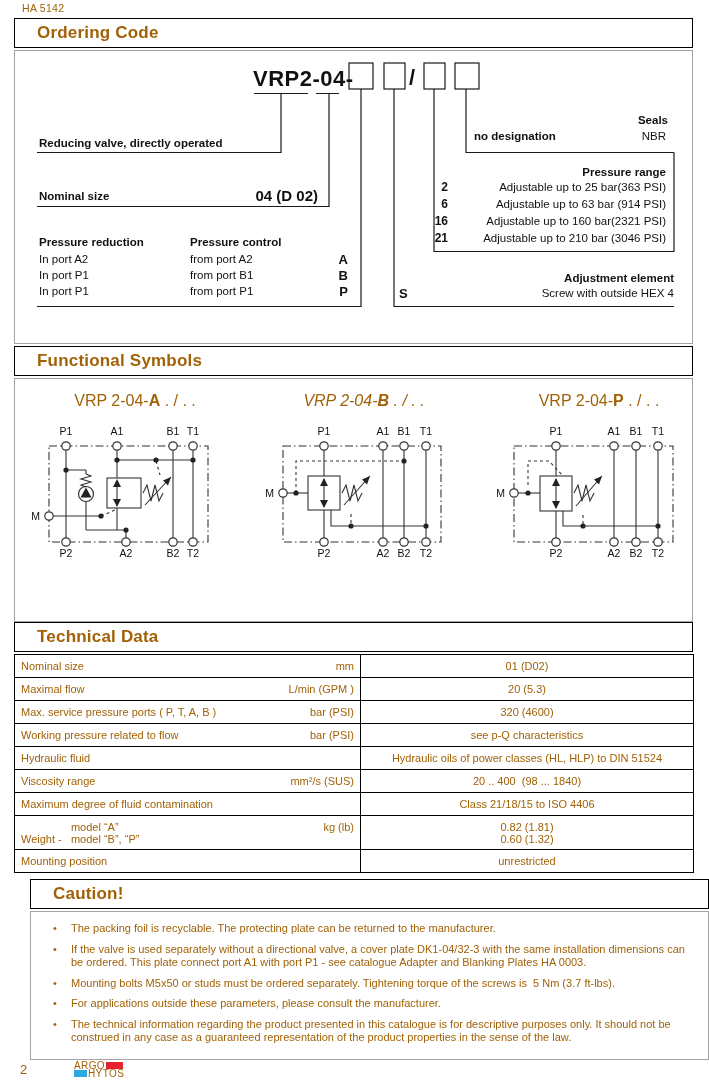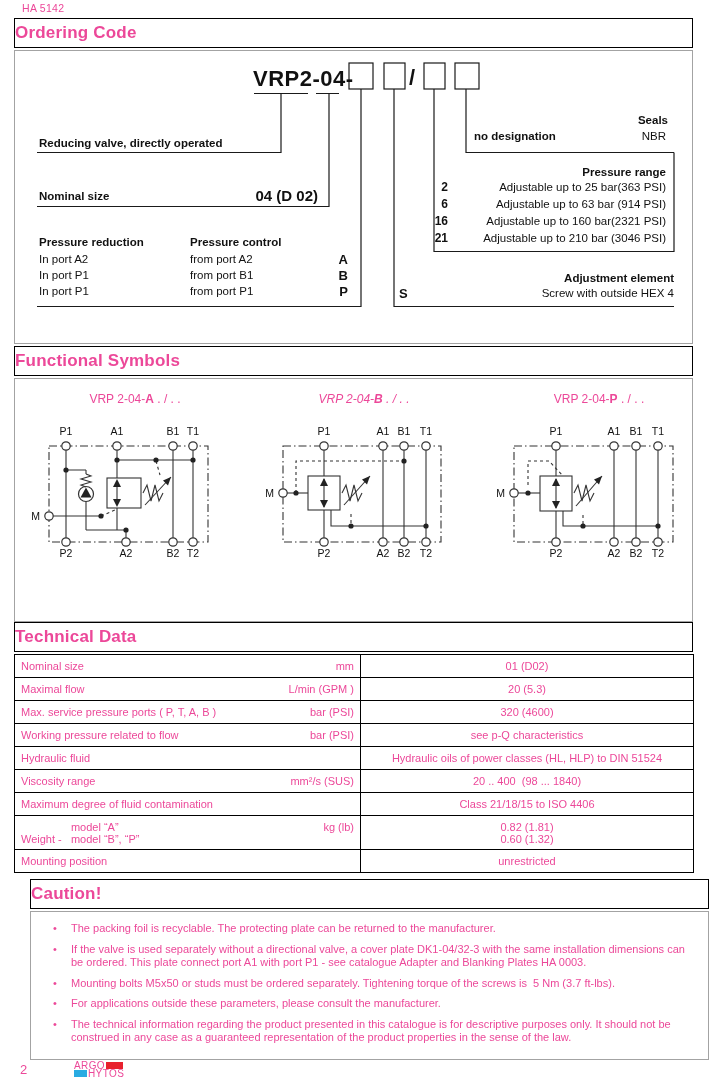--- a/index.html
+++ b/index.html
@@ -1,32 +1,32 @@
 <!DOCTYPE html>
 <html><head>
 <meta charset="utf-8">
 <style>
   html,body{margin:0;padding:0;background:#fff;}
   .page{position:relative;width:709px;height:1087px;background:#fff;overflow:hidden;
-        font-family:"Liberation Sans",sans-serif;color:#ec4899;}
+        font-family:"Liberation Sans",sans-serif;color:#a16207;}
   .docnum{position:absolute;left:22px;top:2px;font-size:10.5px;letter-spacing:.3px;}
   .sec{position:absolute;left:14px;width:679px;}
   .sec-head{border:1px solid #000;height:28px;display:flex;align-items:center;}
-  .sec-title{font-weight:bold;font-size:17px;letter-spacing:.2px;}
+  .sec-title{font-weight:bold;font-size:17px;margin-left:22px;letter-spacing:.2px;}
   .sec-body{border:1px solid #a3a3a3;margin-top:2px;position:relative;background:#fff;}
   svg{display:block;}
   svg text{fill:#111;}
   .t  {font-size:11.5px;}
   .tb {font-size:11.5px;font-weight:bold;}
   .big{font-size:22px;font-weight:bold;letter-spacing:.5px;}
   .code{font-size:13px;font-weight:bold;}
   .pr {font-size:12px;font-weight:bold;}
   .val15{font-size:15px;font-weight:bold;}
   .pl {font-size:10.5px;}
-  .dg-title{position:absolute;top:13px;transform:translateX(-50%);white-space:nowrap;font-size:12px;}
+  .dg-title{position:absolute;top:13px;transform:translateX(-50%);white-space:nowrap;font-size:16px;}
   .dg-title b{font-weight:bold;}
   
   table.tech{border-collapse:collapse;width:679px;table-layout:fixed;}
   table.tech td{border:1px solid #000;font-size:11px;padding:1px 6px;height:20px;vertical-align:middle;}
   .lc{display:flex;justify-content:space-between;align-items:flex-start;}
   .unit{white-space:pre;text-align:right;}
   .vcell{text-align:center;white-space:pre-wrap;}
   .wmodels{display:inline-block;}
   
   .caut-body{padding:10px 18px 6px 22px;}

